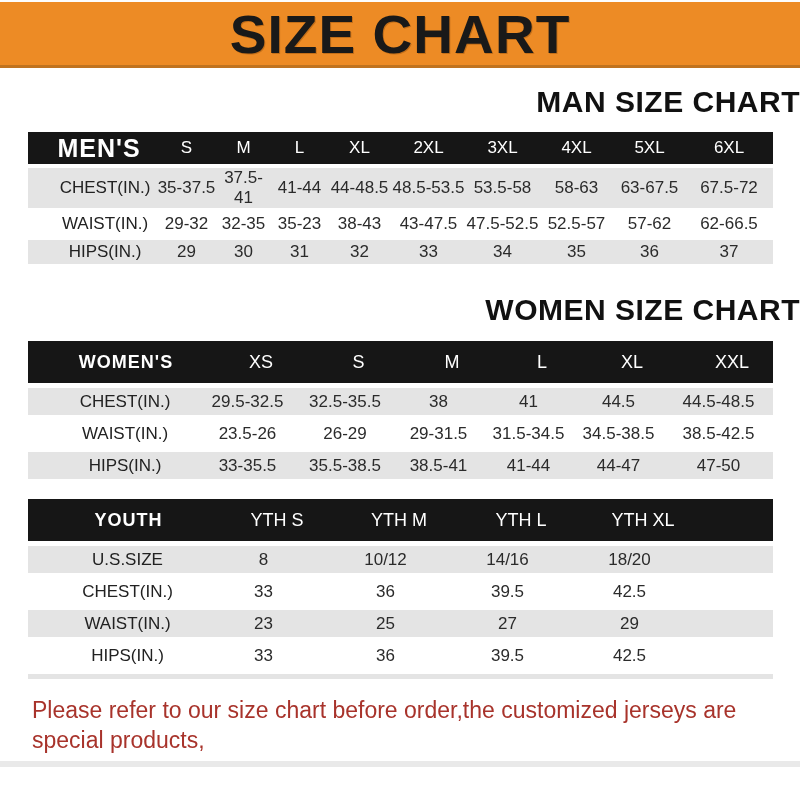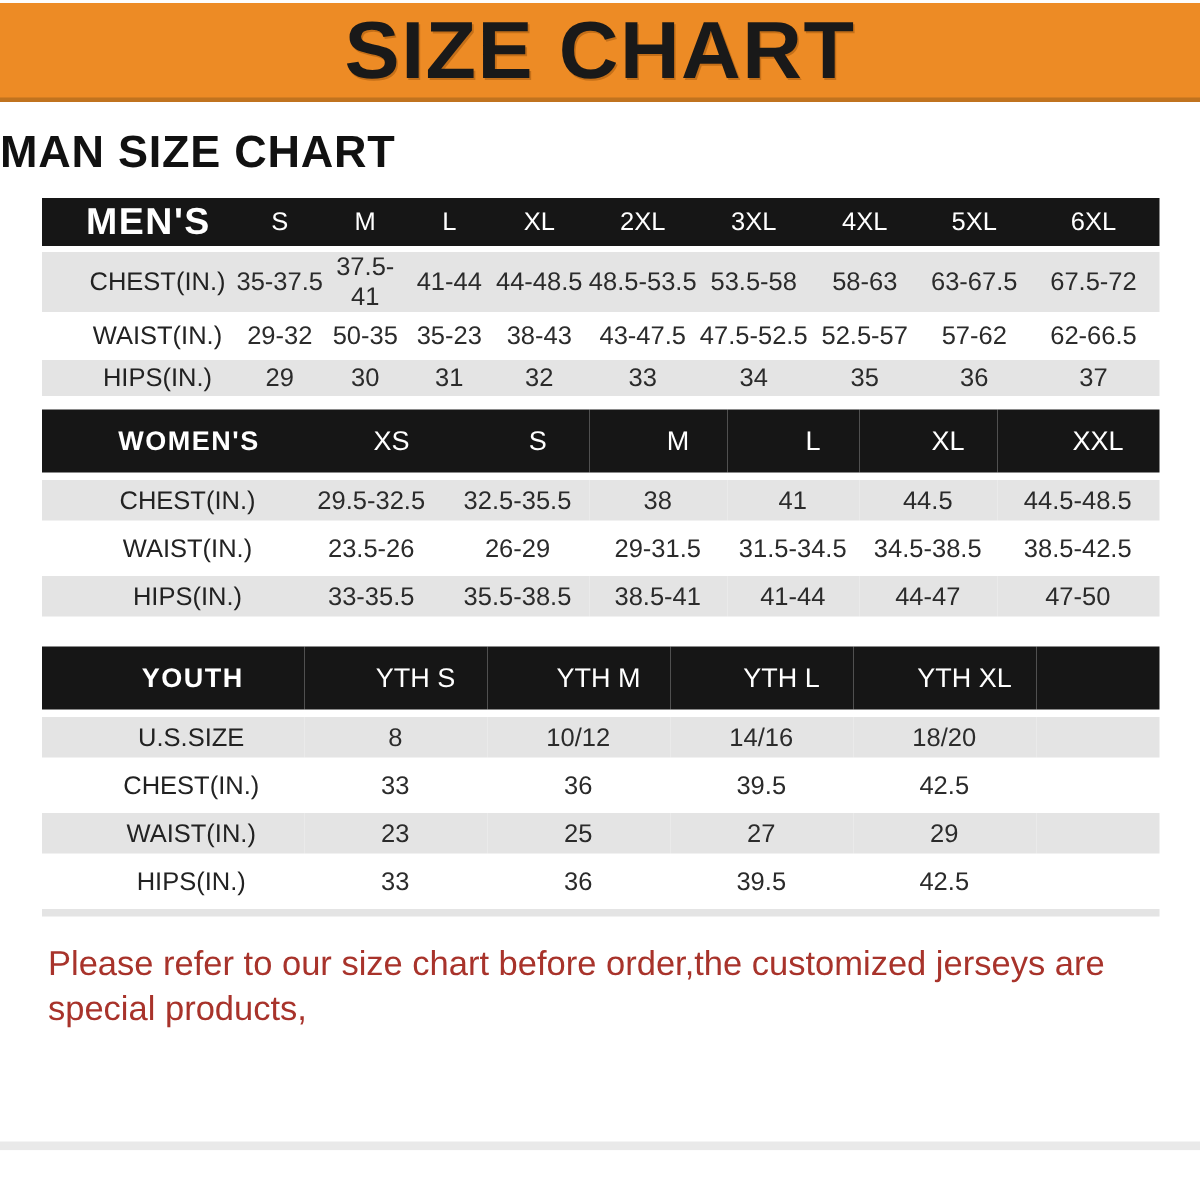--- a/index.html
+++ b/index.html
@@ -17,21 +17,21 @@
     display:flex; align-items:center; justify-content:center;
   }
   .banner h1{
     font-size:54px; font-weight:bold; color:#191919;
     letter-spacing:1px; transform:scaleX(1.02); line-height:1;
     text-shadow:1px 1px 0 rgba(120,60,0,.35);
   }
 
   
   h2.sec-title{
-    text-align:left; font-size:30px; font-weight:bold; color:#111;
+    text-align:right; font-size:30px; font-weight:bold; color:#111;
     letter-spacing:.5px; margin-top:24px; margin-bottom:8px; line-height:36px;
     transform:scaleX(1.0);
   }
   h2.sec-title.first{ margin-top:16px; }
 
   
   table.size-table{
     width:745px; margin:0 auto; table-layout:fixed;
     border-collapse:separate; border-spacing:0 4px;
   }
@@ -116,21 +116,21 @@
             <td>44-48.5</td>
             <td>48.5-53.5</td>
             <td>53.5-58</td>
             <td>58-63</td>
             <td>63-67.5</td>
             <td>67.5-72</td>
           </tr>
           <tr>
             <th class="rowlabel">WAIST(IN.)</th>
             <td>29-32</td>
-            <td>50-35</td>
+            <td>32-35</td>
             <td>35-23</td>
             <td>38-43</td>
             <td>43-47.5</td>
             <td>47.5-52.5</td>
             <td>52.5-57</td>
             <td>57-62</td>
             <td>62-66.5</td>
           </tr>
           <tr>
             <th class="rowlabel">HIPS(IN.)</th>
@@ -142,20 +142,21 @@
             <td>34</td>
             <td>35</td>
             <td>36</td>
             <td>37</td>
           </tr>
         </tbody>
       </table>
   </section>
 
   <section>
+    <h2 class="sec-title">WOMEN SIZE CHART</h2>
     <table class="size-table tall gap5">
       <colgroup>
         <col style="width:170px">
           <col style="width:100px">
           <col style="width:95px">
         <col style="width:92px">
           <col style="width:88px">
           <col style="width:92px">
         <col style="width:108px">
       </colgroup>

